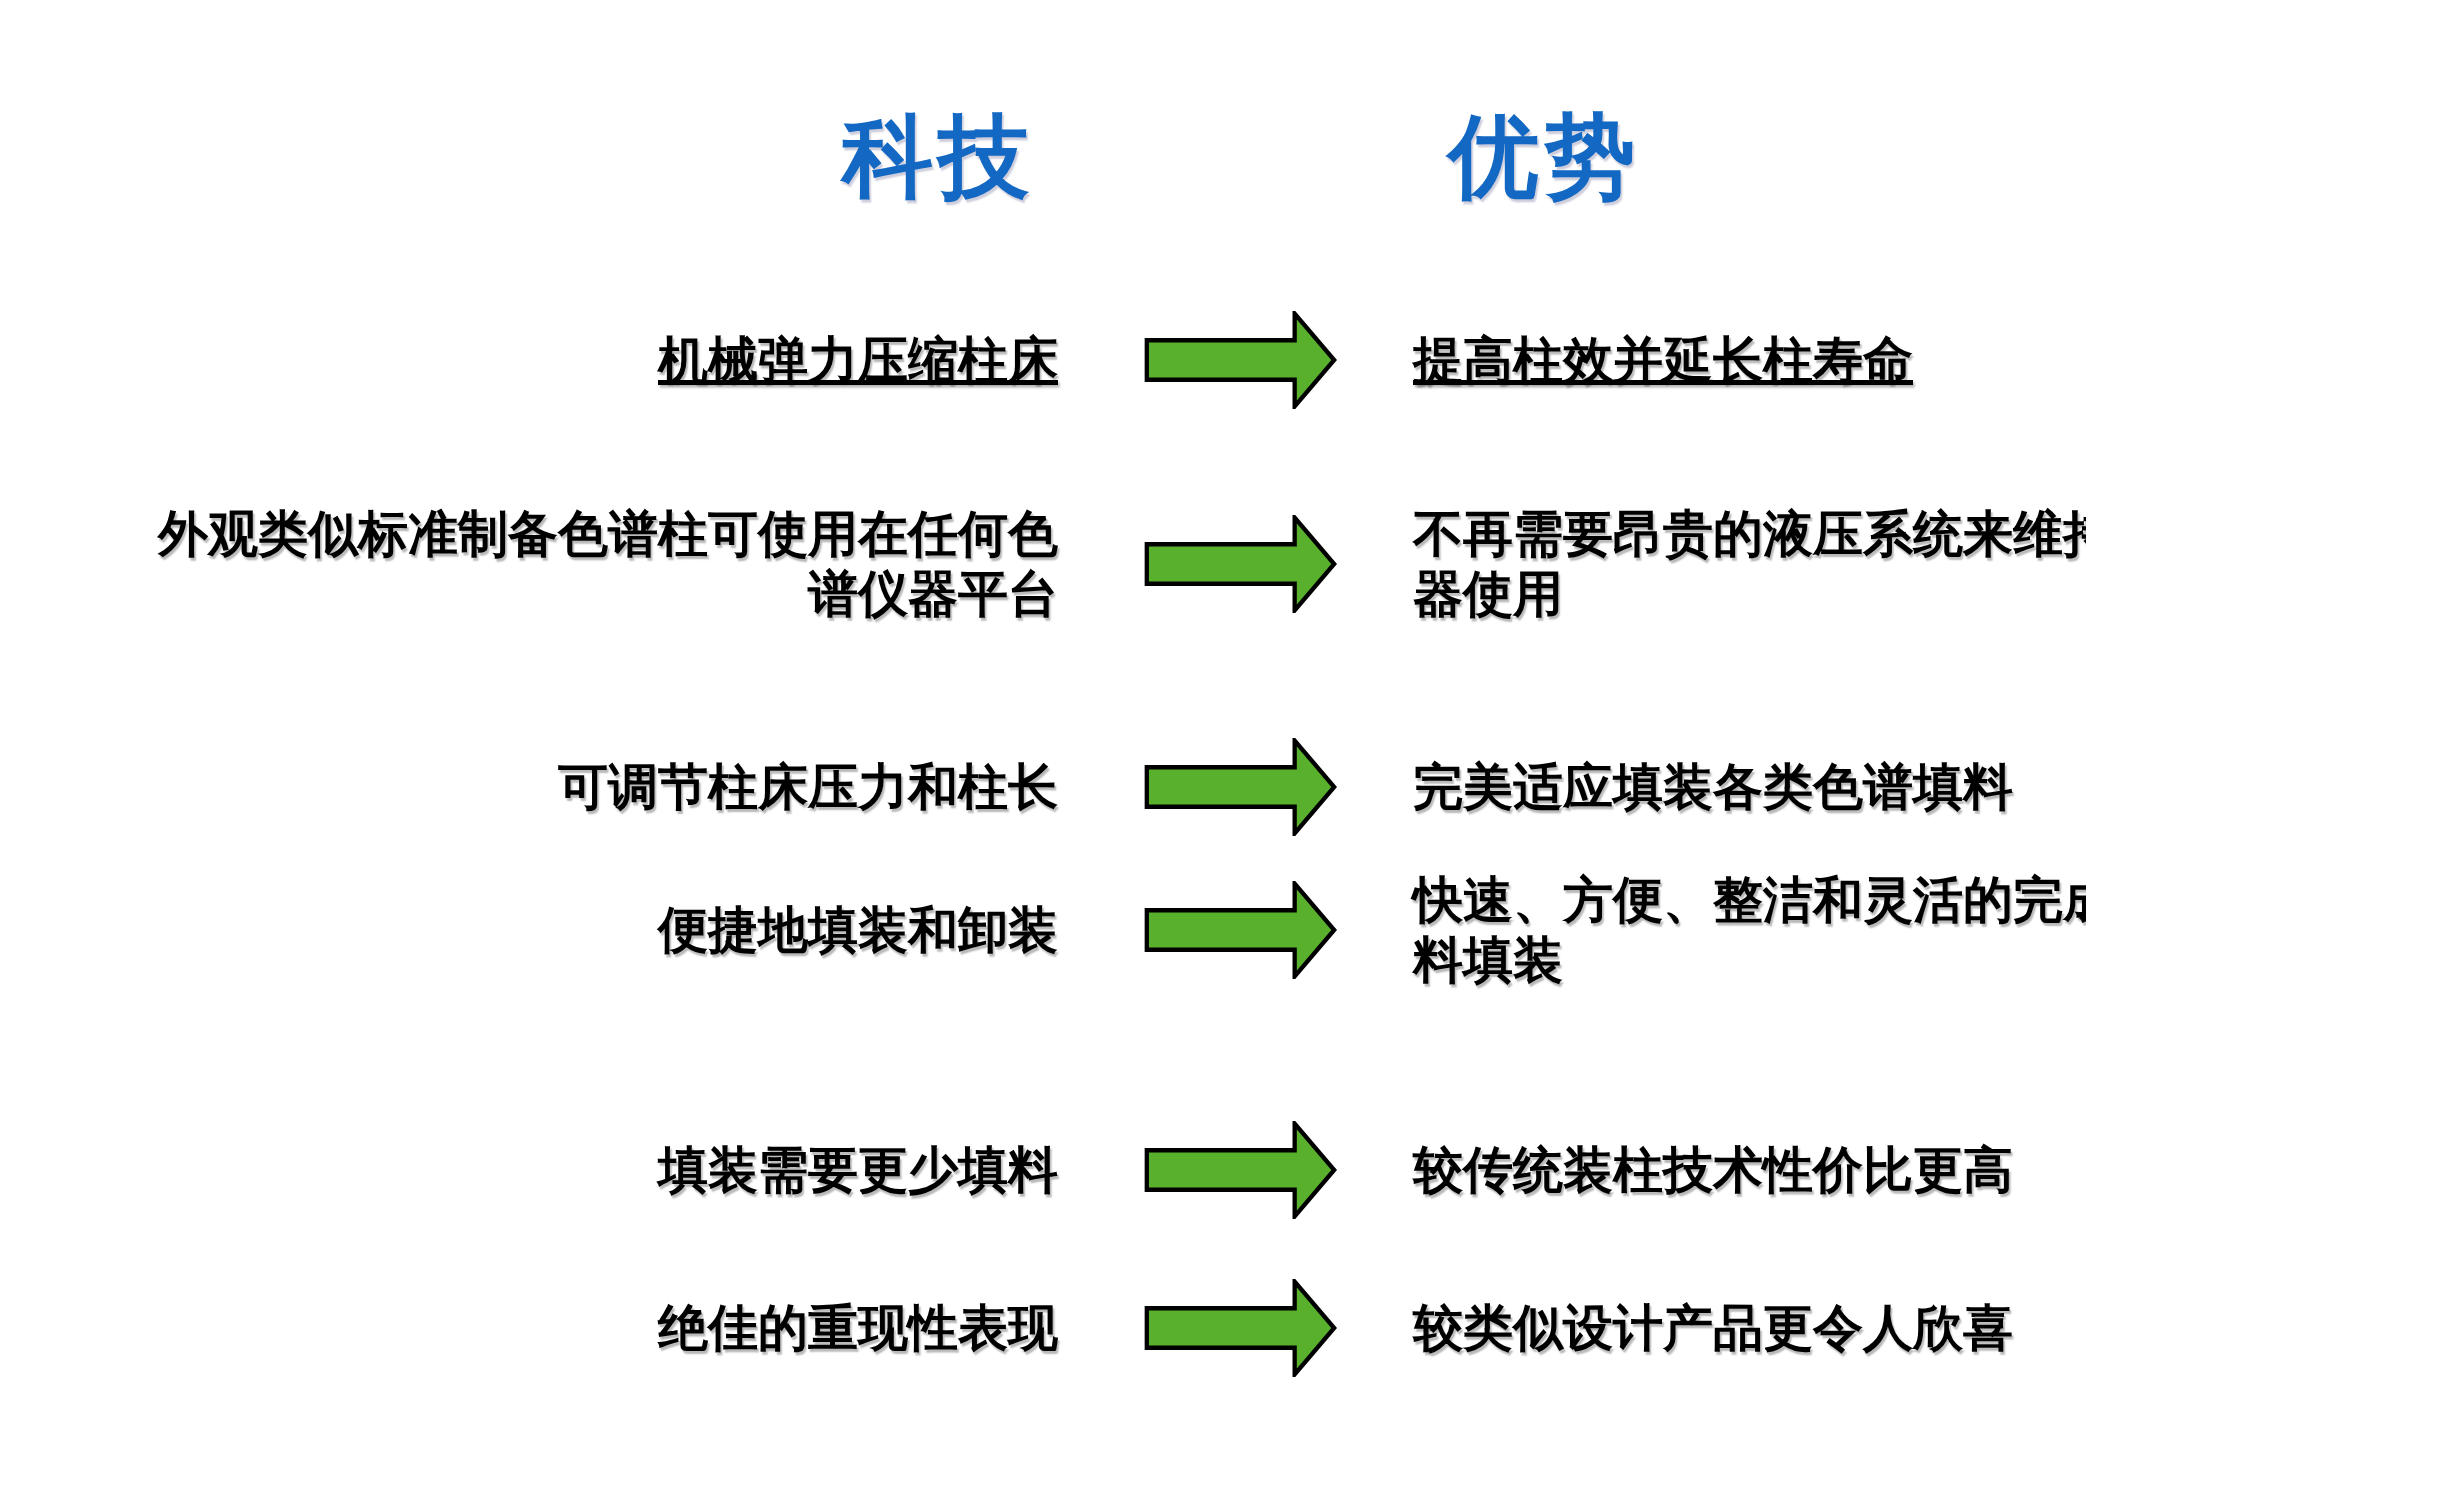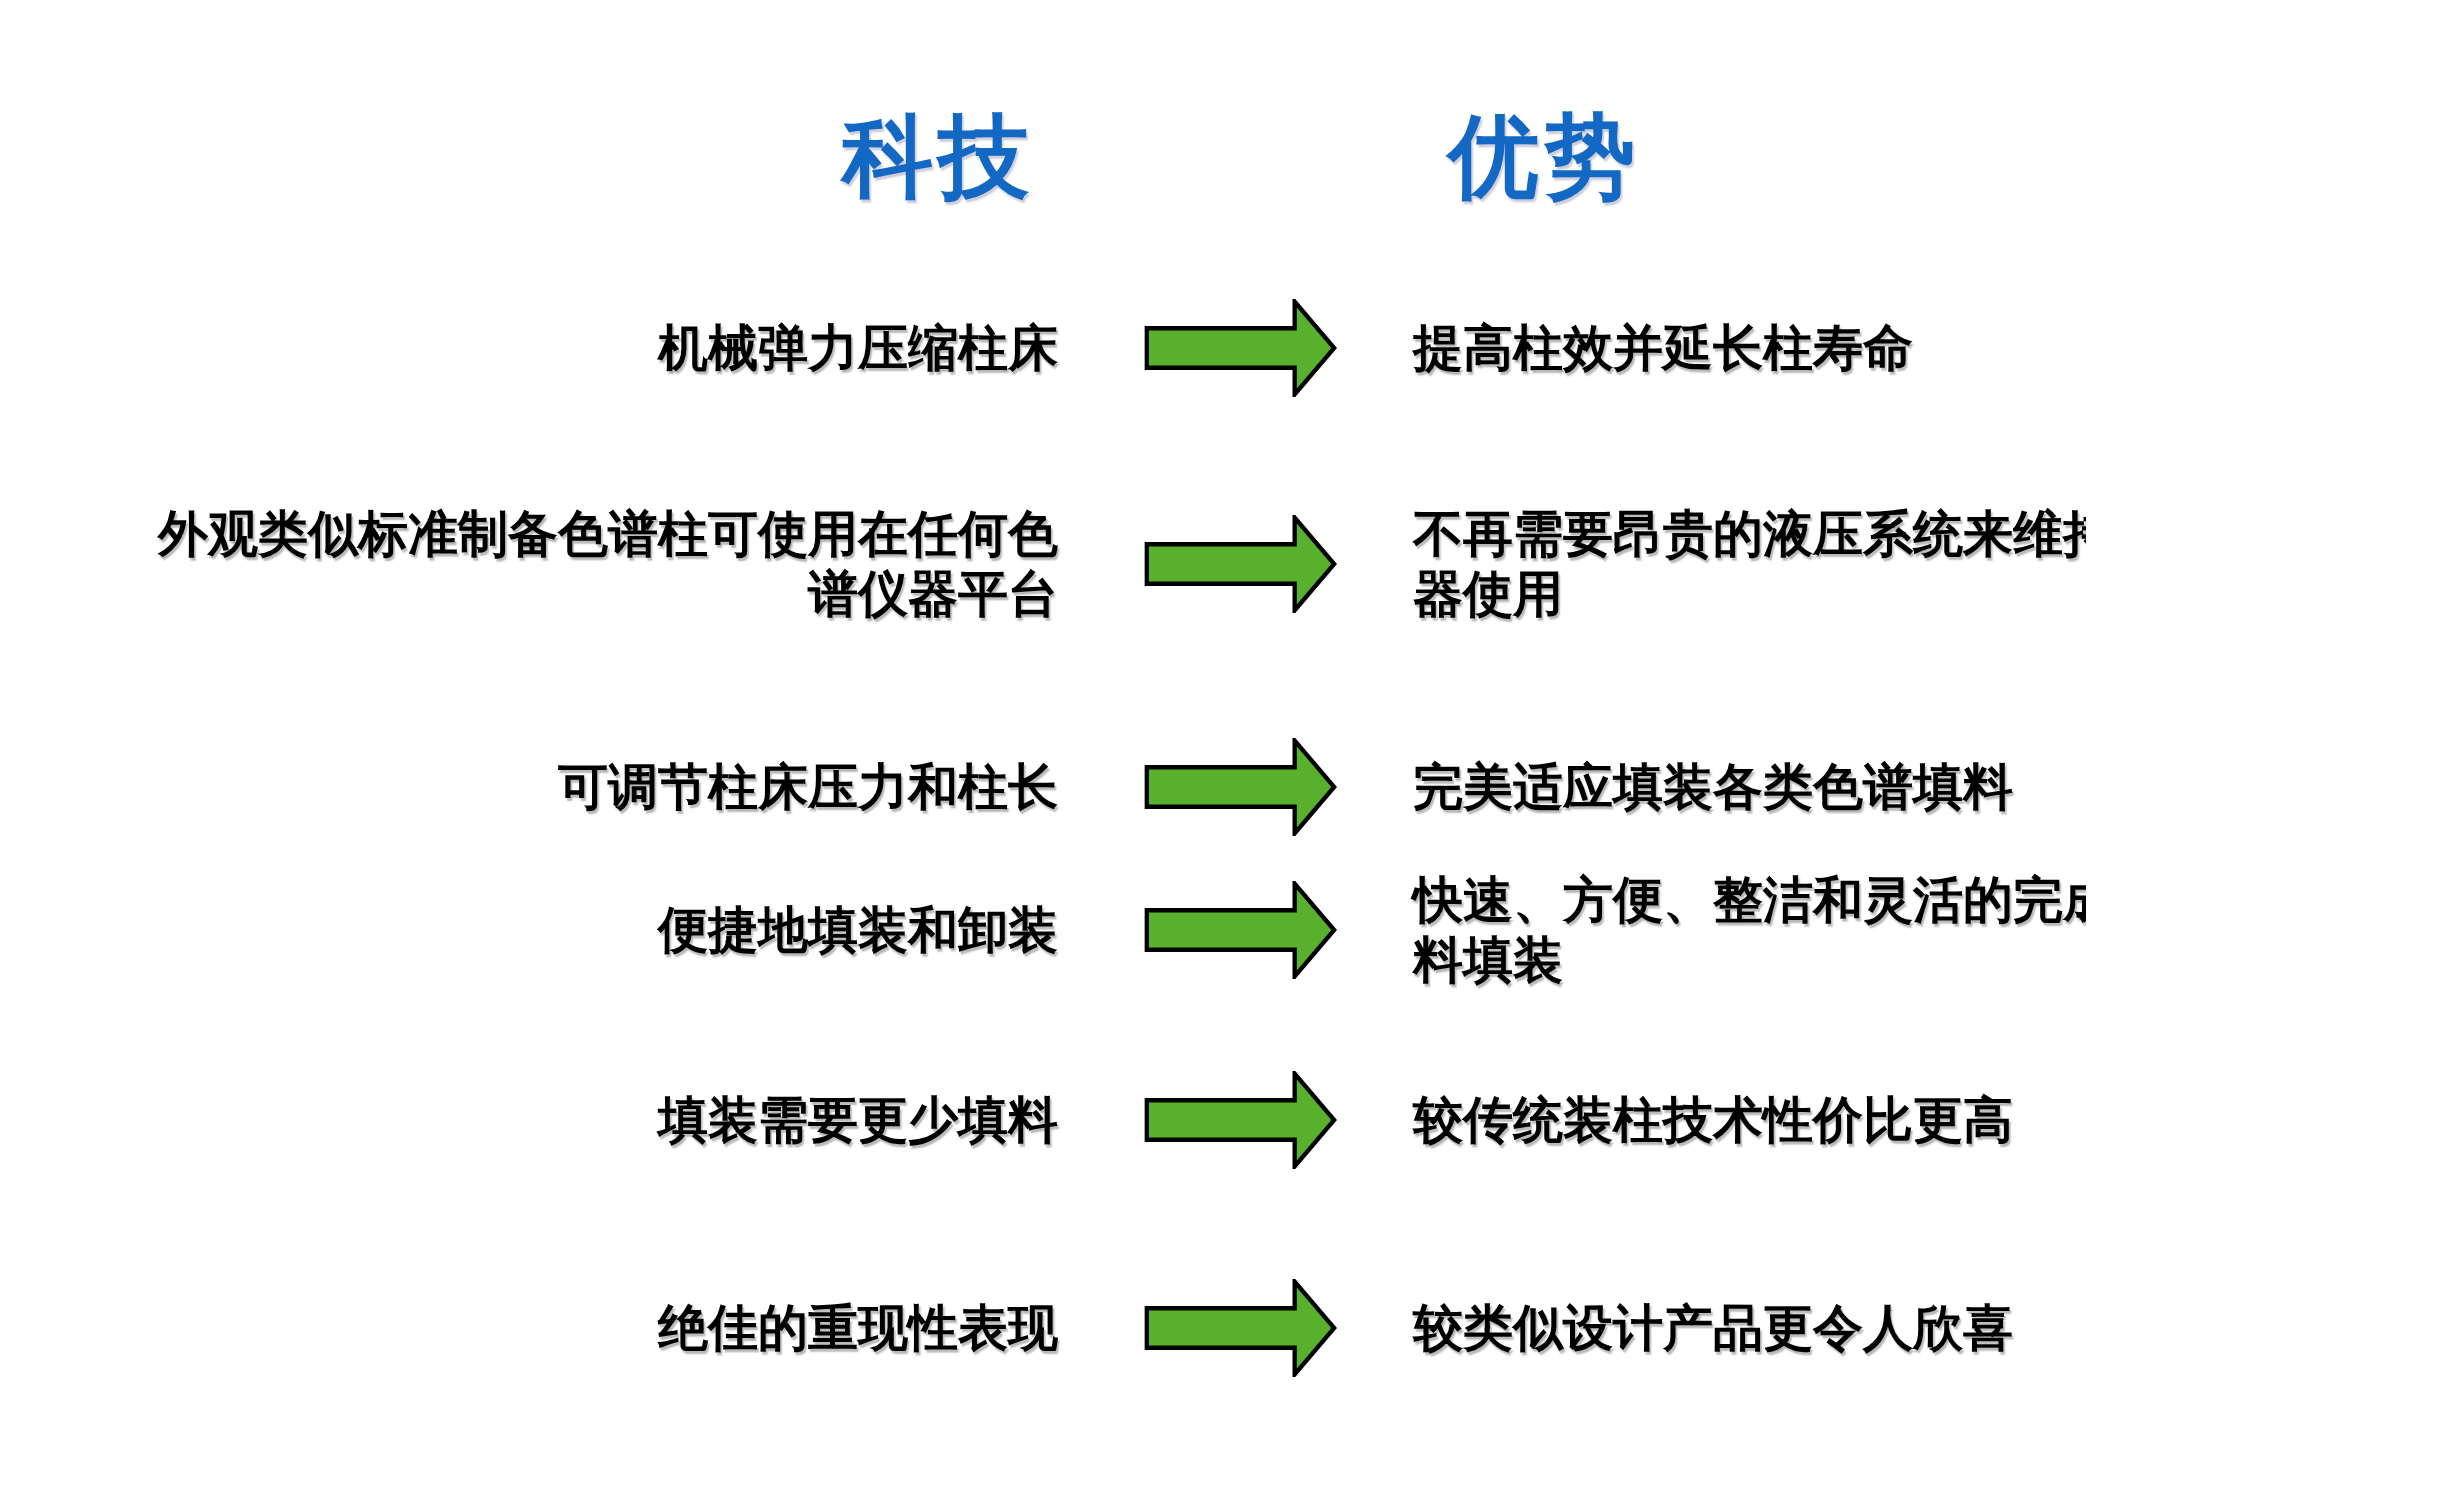--- a/index.html
+++ b/index.html
@@ -59,25 +59,25 @@
     margin-left: 76px;
     text-align: left;
   }
   .col-arrow svg { display: block; }
   .col-arrow polygon {
     fill: var(--arrow-green, #58B02C);
     stroke: var(--arrow-outline, #000000);
     stroke-width: 5;
     stroke-linejoin: miter;
   }
-  .row-1 { top: 348px; }
+  .row-1 { top: 360px; text-decoration: underline; }
   .row-2 { top: 564px; }
   .row-3 { top: 787px; }
   .row-4 { top: 930px; }
-  .row-5 { top: 1120px; }
+  .row-5 { top: 1170px; }
   .row-6 { top: 1328px; }
 </style>
 </head>
 <body>
 
 <div class="canvas">
 
   <div class="header header-tech">科技</div>
   <div class="header header-adv">优势</div>
 

